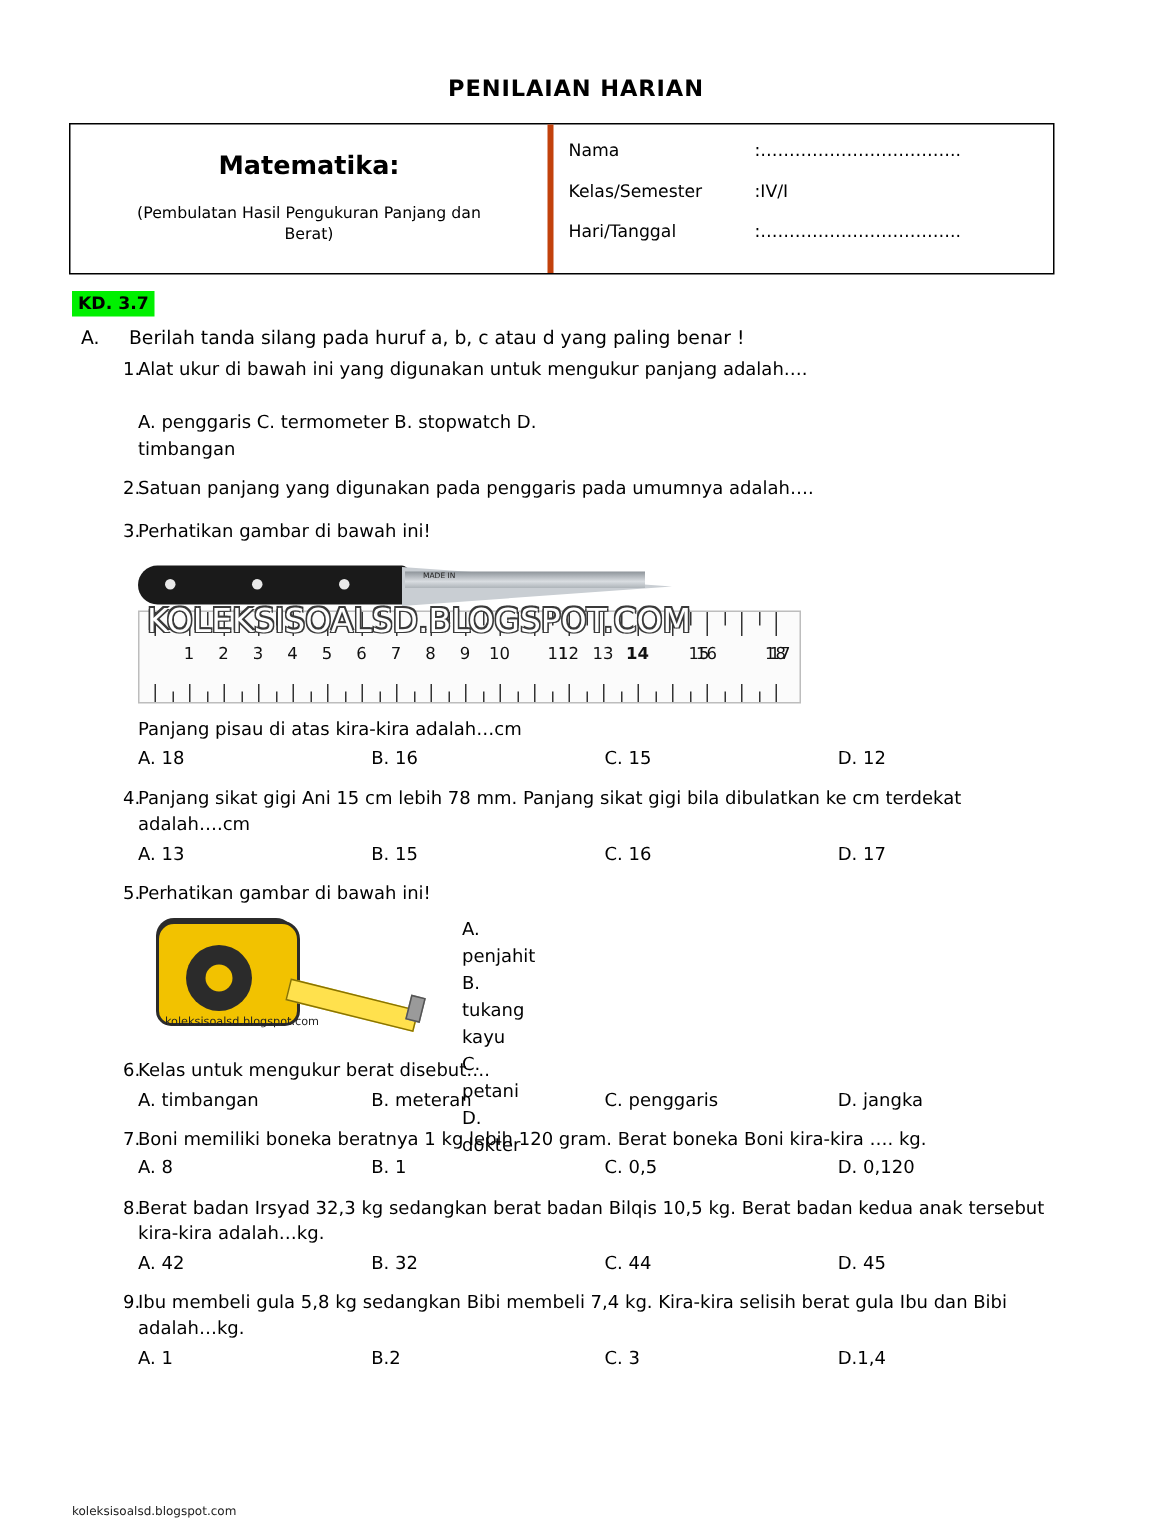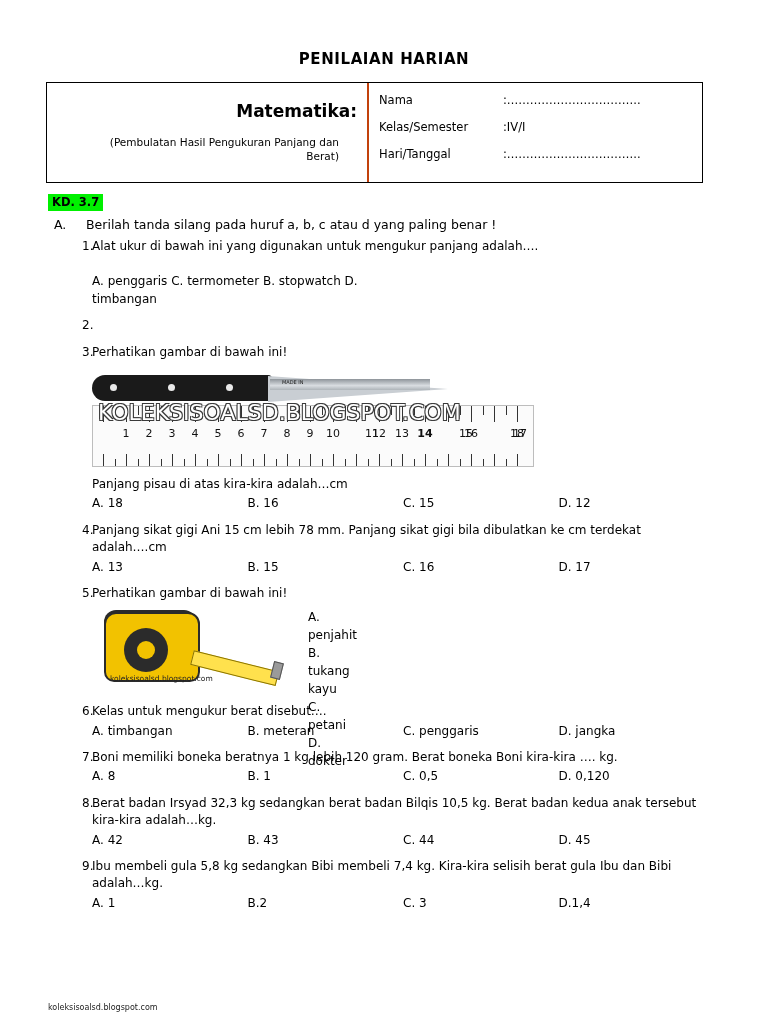--- a/index.html
+++ b/index.html
@@ -34,22 +34,22 @@
     border: 1px solid #000;
     display: flex;
     margin: 0 0 0 0;
     width: 655px;
     margin-left: 2px;
   }
   .header-left {
     width: 322px;
     box-sizing: border-box;
     padding: 12px 10px 12px 10px;
-    text-align: right;
-    border-right: 2px solid #c2410c;
+    text-align: center;
+    border-right: 4px solid #c2410c;
   }
   .subject {
     font-weight: bold;
     font-size: 17px;
     margin-top: 6px;
     margin-bottom: 14px;
   }
   .subject-sub {
     font-size: 10.5px;
     line-height: 1.35;
@@ -330,20 +330,21 @@
       <div class="q-text">Alat ukur di bawah ini yang digunakan untuk mengukur panjang adalah….</div>
       <div class="opts-block" style="height:14px"></div>
       <div class="q-text-wrap" style="max-width:330px">A. penggaris C. termometer B. stopwatch D. timbangan</div>
     </div>
   </div>
 
   
   <div class="q">
     <div class="q-num">2.</div>
     <div class="q-body">
+      <div class="q-text">Satuan panjang yang digunakan pada penggaris pada umumnya adalah….</div>
     </div>
   </div>
 
   
   <div class="q">
     <div class="q-num">3.</div>
     <div class="q-body">
       <div class="q-text">Perhatikan gambar di bawah ini!</div>
 
       <div class="figure-knife">
@@ -529,21 +530,21 @@
     </div>
   </div>
 
   
   <div class="q">
     <div class="q-num">8.</div>
     <div class="q-body">
       <div class="q-text">Berat badan Irsyad 32,3 kg sedangkan berat badan Bilqis 10,5 kg. Berat badan kedua anak tersebut kira-kira adalah…kg.</div>
       <div class="opts">
         <div>A. 42</div>
-        <div>B.  43</div>
+        <div>B.  32</div>
         <div>C.  44</div>
         <div>D.  45</div>
       </div>
     </div>
   </div>
 
   
   <div class="q">
     <div class="q-num">9.</div>
     <div class="q-body">

